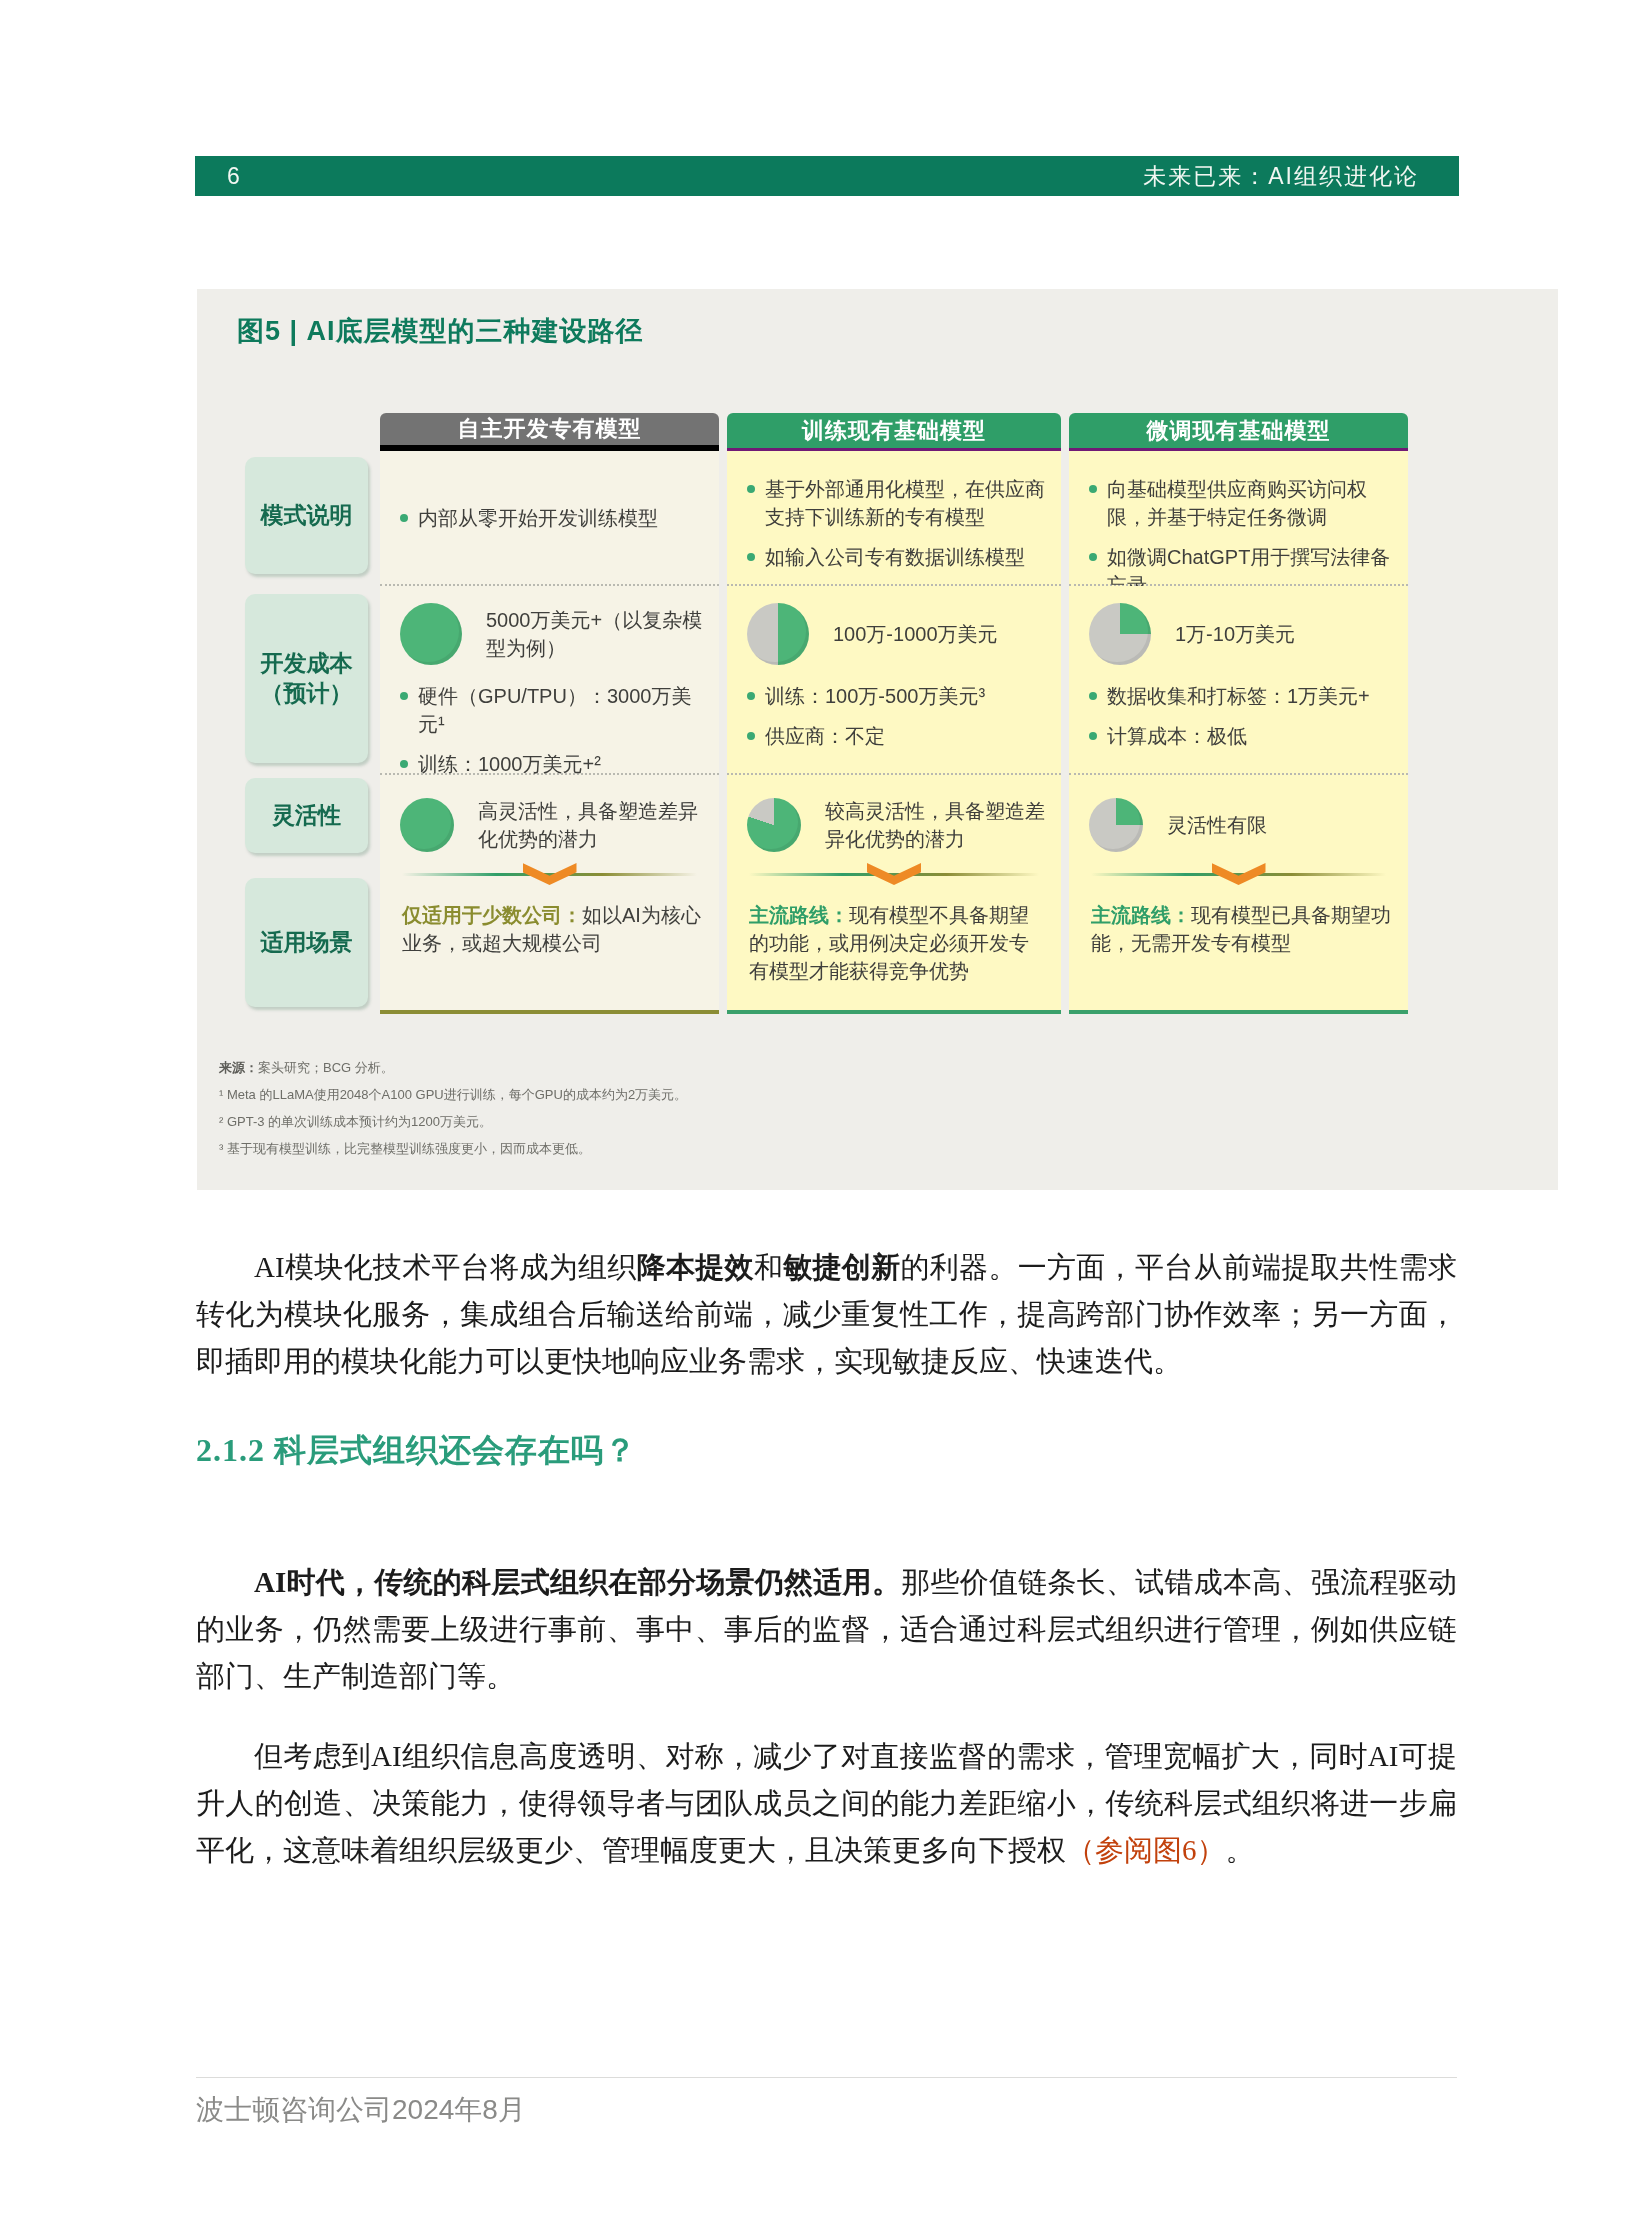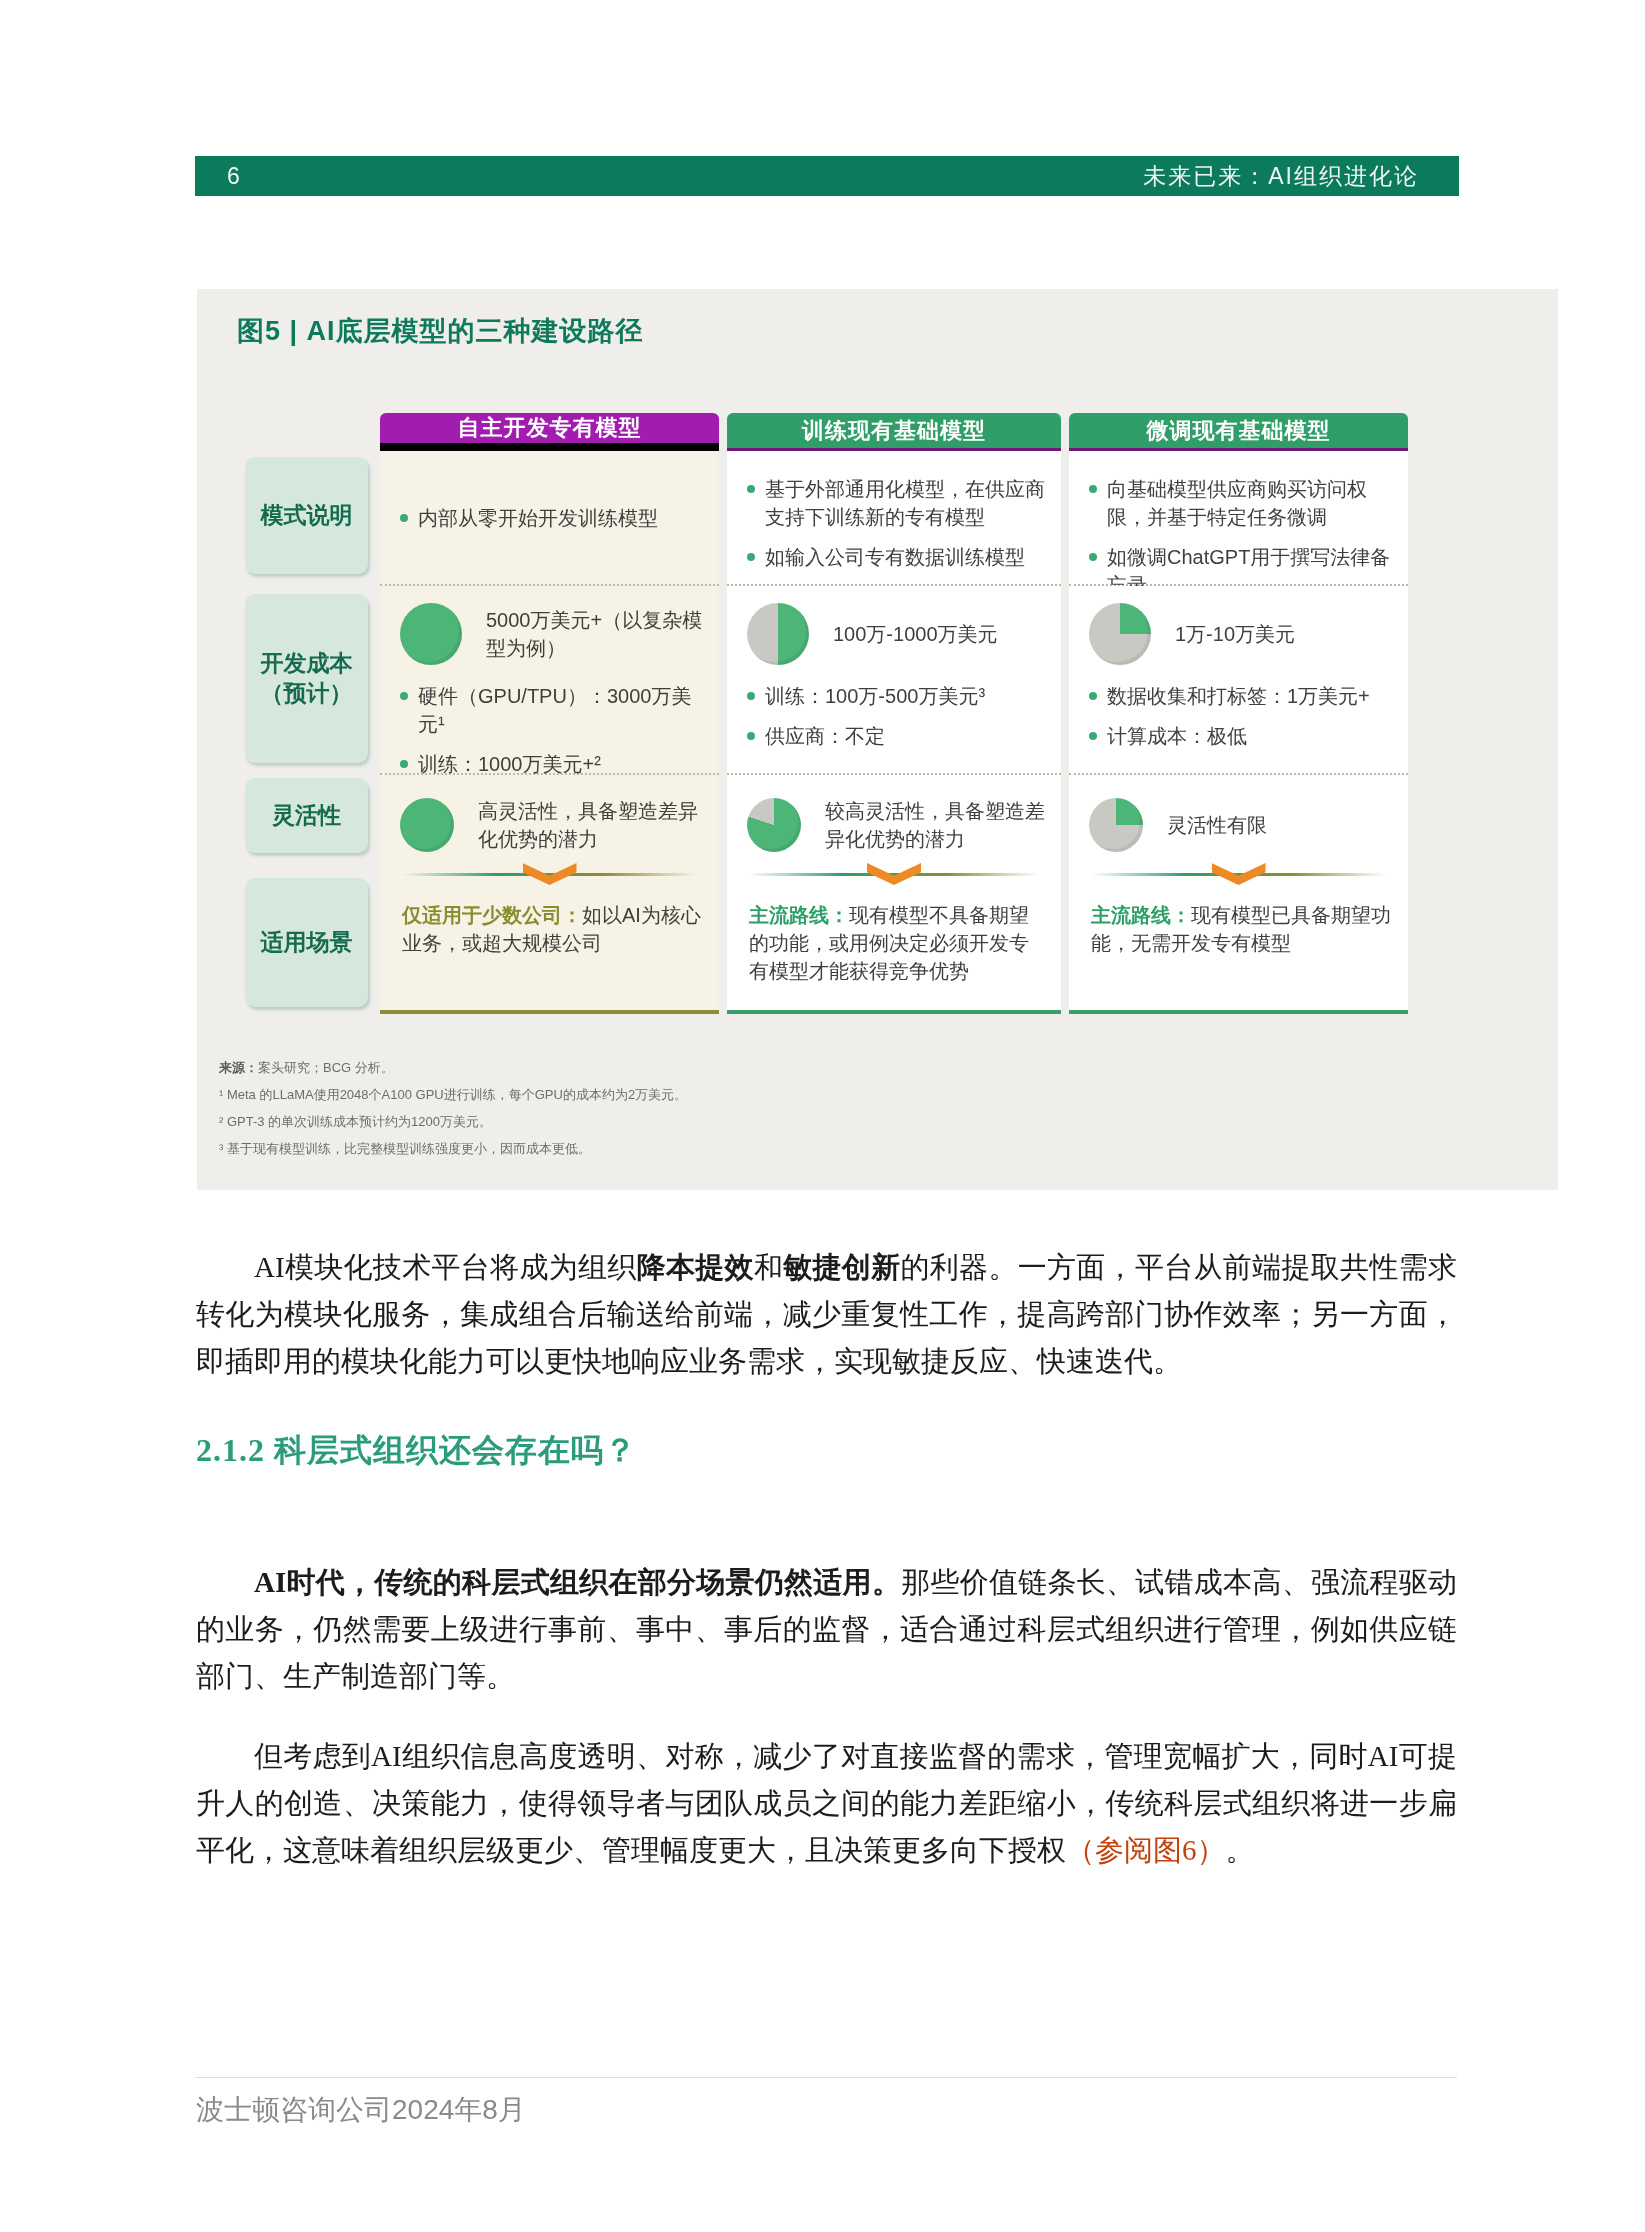--- a/index.html
+++ b/index.html
@@ -31,37 +31,37 @@
     margin-top:64px;
     display:grid;
     grid-template-columns:127px 339px 334px 339px;
     grid-template-rows:38px 135px 189px 86px 153px;
     column-gap:8px;
   }
   .colhead {
     border-radius:6px 6px 0 0; color:#ffffff; font-size:22px; font-weight:bold;
     display:flex; align-items:center; justify-content:center; letter-spacing:1px;
   }
-  .colhead.olive { background:#a21caf; border-bottom:8px solid #000000; }
+  .colhead.olive { background:#737373; border-bottom:6px solid #000000; }
   .colhead.green { background:#2f9e68; border-bottom:3px solid #701a75; }
 
   .rowlabel {
     background:#d6e8dc; border-radius:10px; color:#156a4f; font-weight:bold;
     font-size:23px; display:flex; flex-direction:column; align-items:center;
     justify-content:center; text-align:center; line-height:1.3;
     box-shadow:2px 3px 3px rgba(108,146,126,0.35);
   }
   .lab1 { margin:6px 4px 12px 0; }
   .lab2 { margin:8px 4px 12px 0;justify-content:center; }
   .lab3 { margin:3px 4px 8px 0; }
   .lab4 { margin:17px 4px 7px 0; }
 
   .cell { position:relative; font-size:20px; color:#3f3f3c; line-height:1.4; }
   .cell.cream { background:#f6f3e6; }
-  .cell.pale  { background:#ffffff; }
+  .cell.pale  { background:#fef9c3; }
   .cell.dotted { border-bottom:2px dotted #b9b9b1; }
   .cell.r34 { grid-row:span 2; display:flex; flex-direction:column; }
   .cell.r34.endolive { border-bottom:4px solid #8b8d35; }
   .cell.r34.endgreen { border-bottom:4px solid #3aa06b; }
 
   ul.blts { list-style:none; padding:0 10px 0 20px; }
   ul.blts li { position:relative; padding-left:18px; margin-bottom:12px; }
   ul.blts li::before {
     content:""; position:absolute; left:0; top:10px; width:8px; height:8px;
     border-radius:50%; background:#3aa973;

